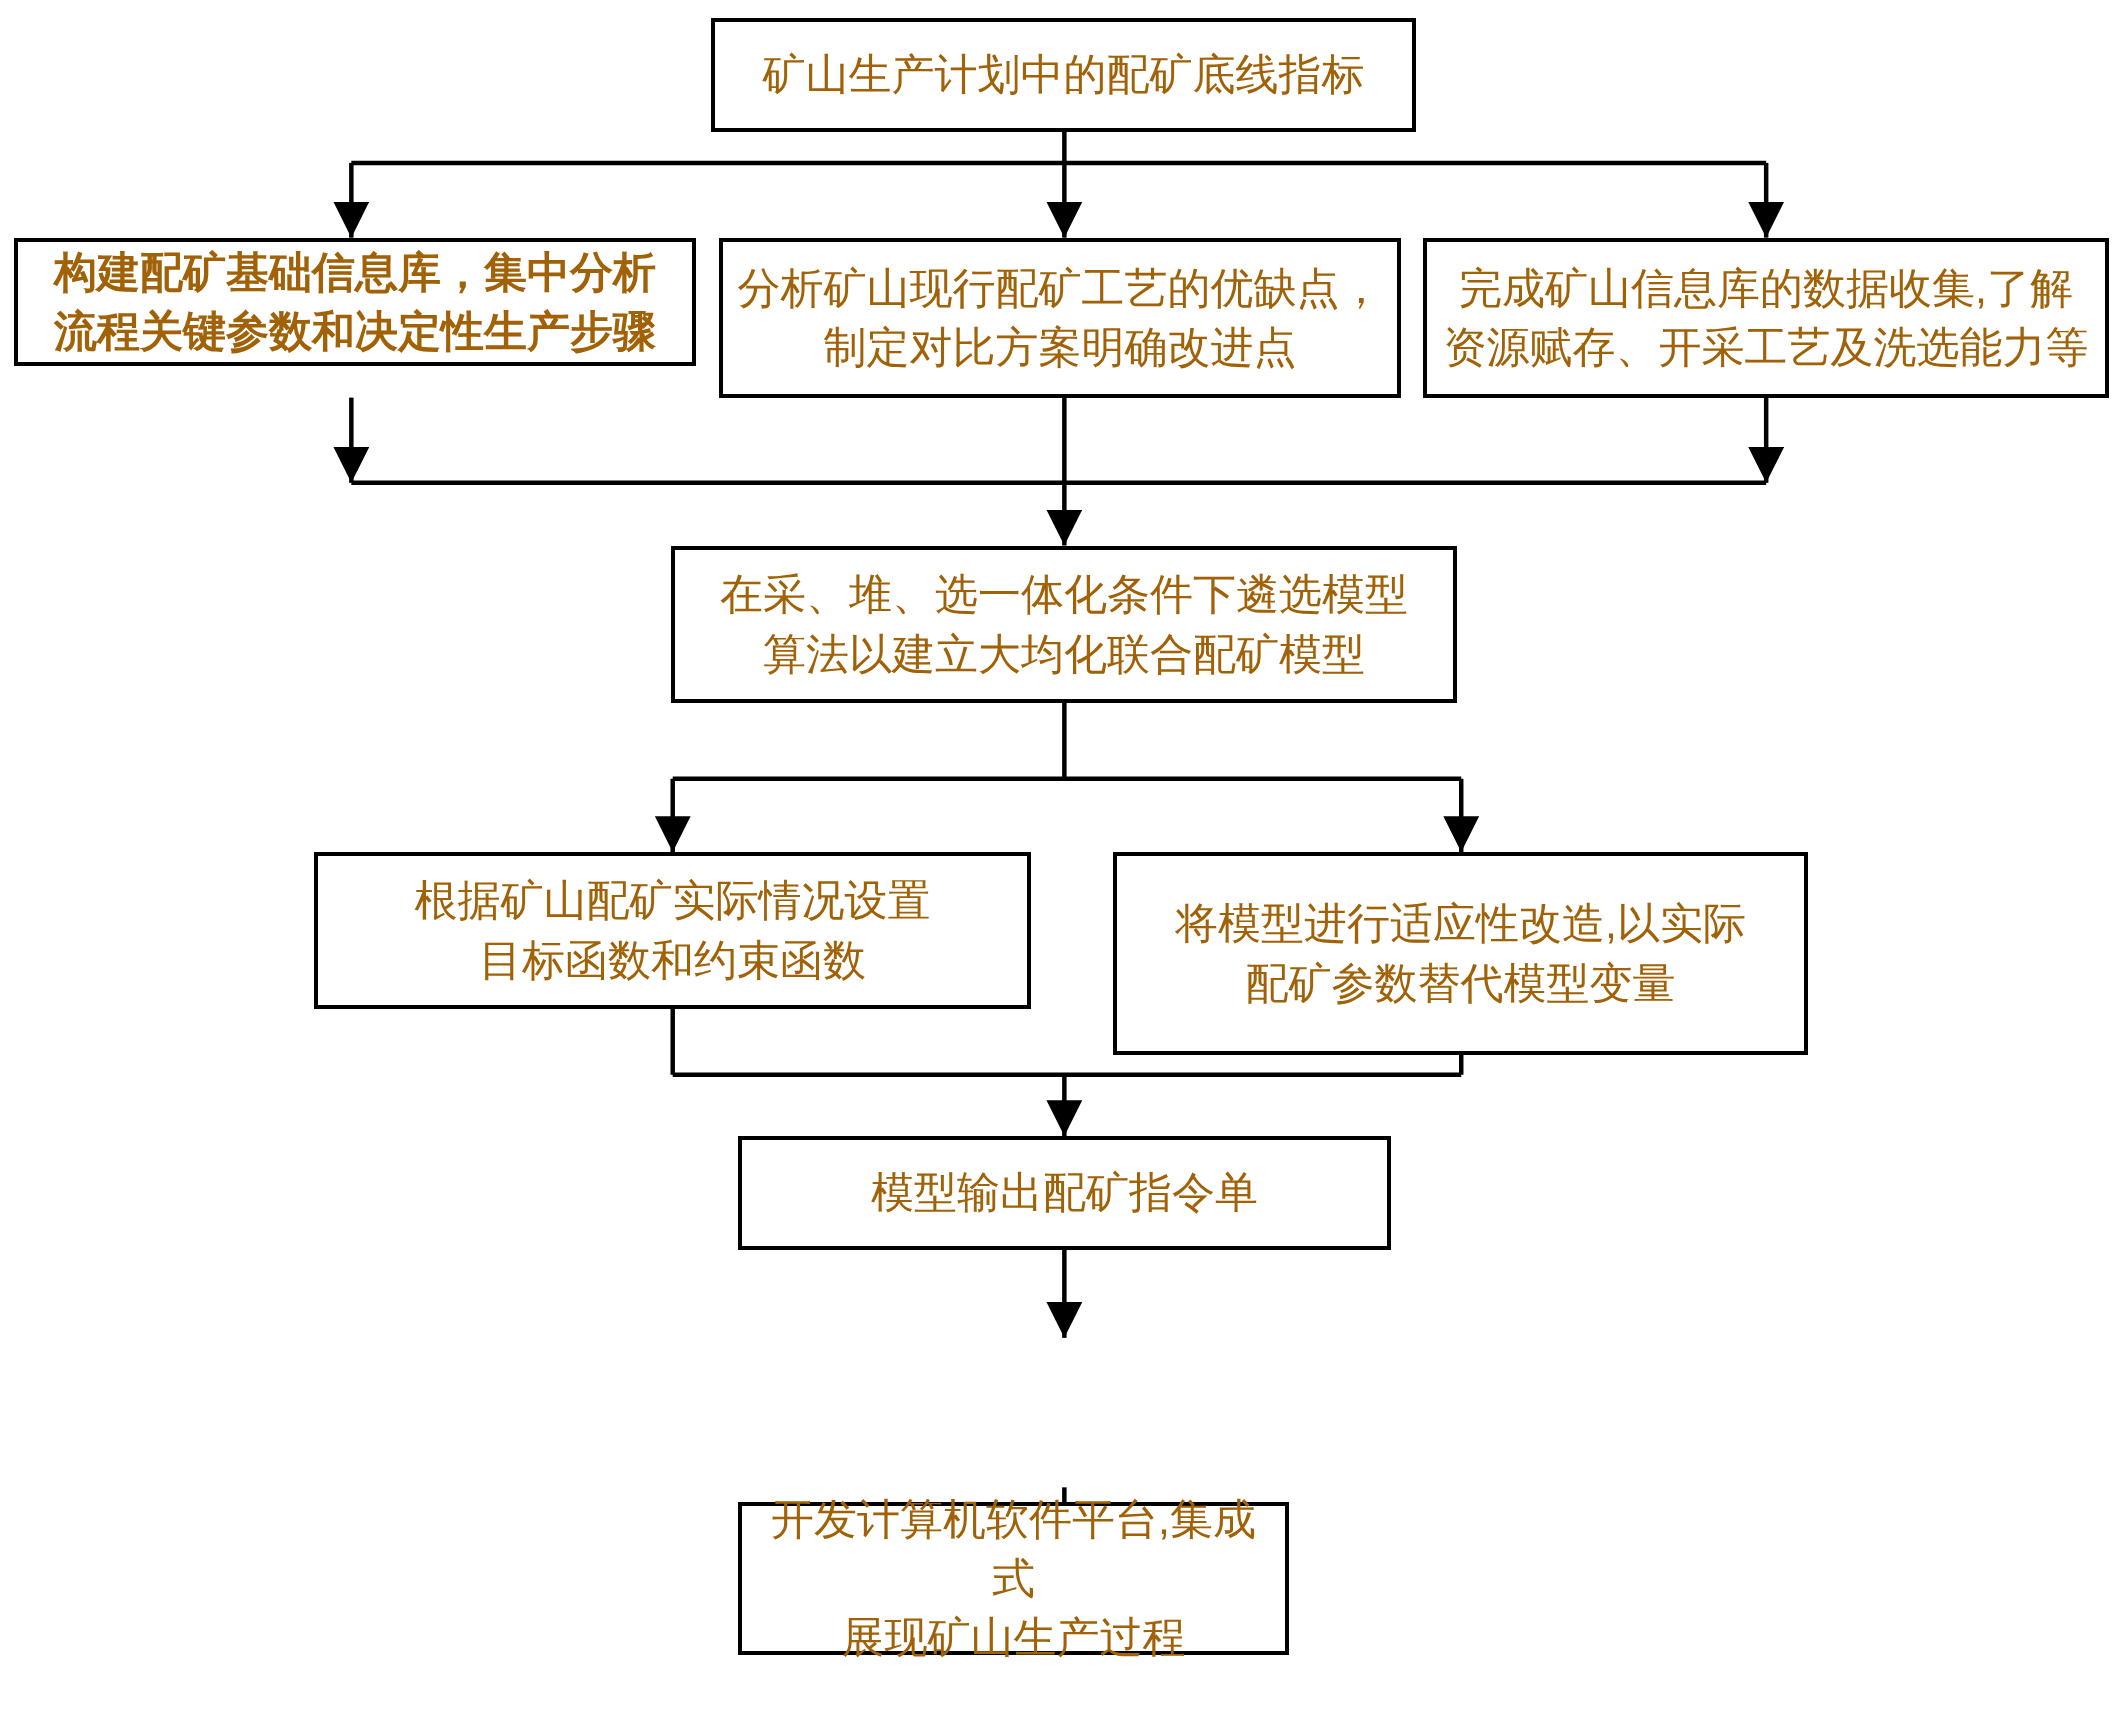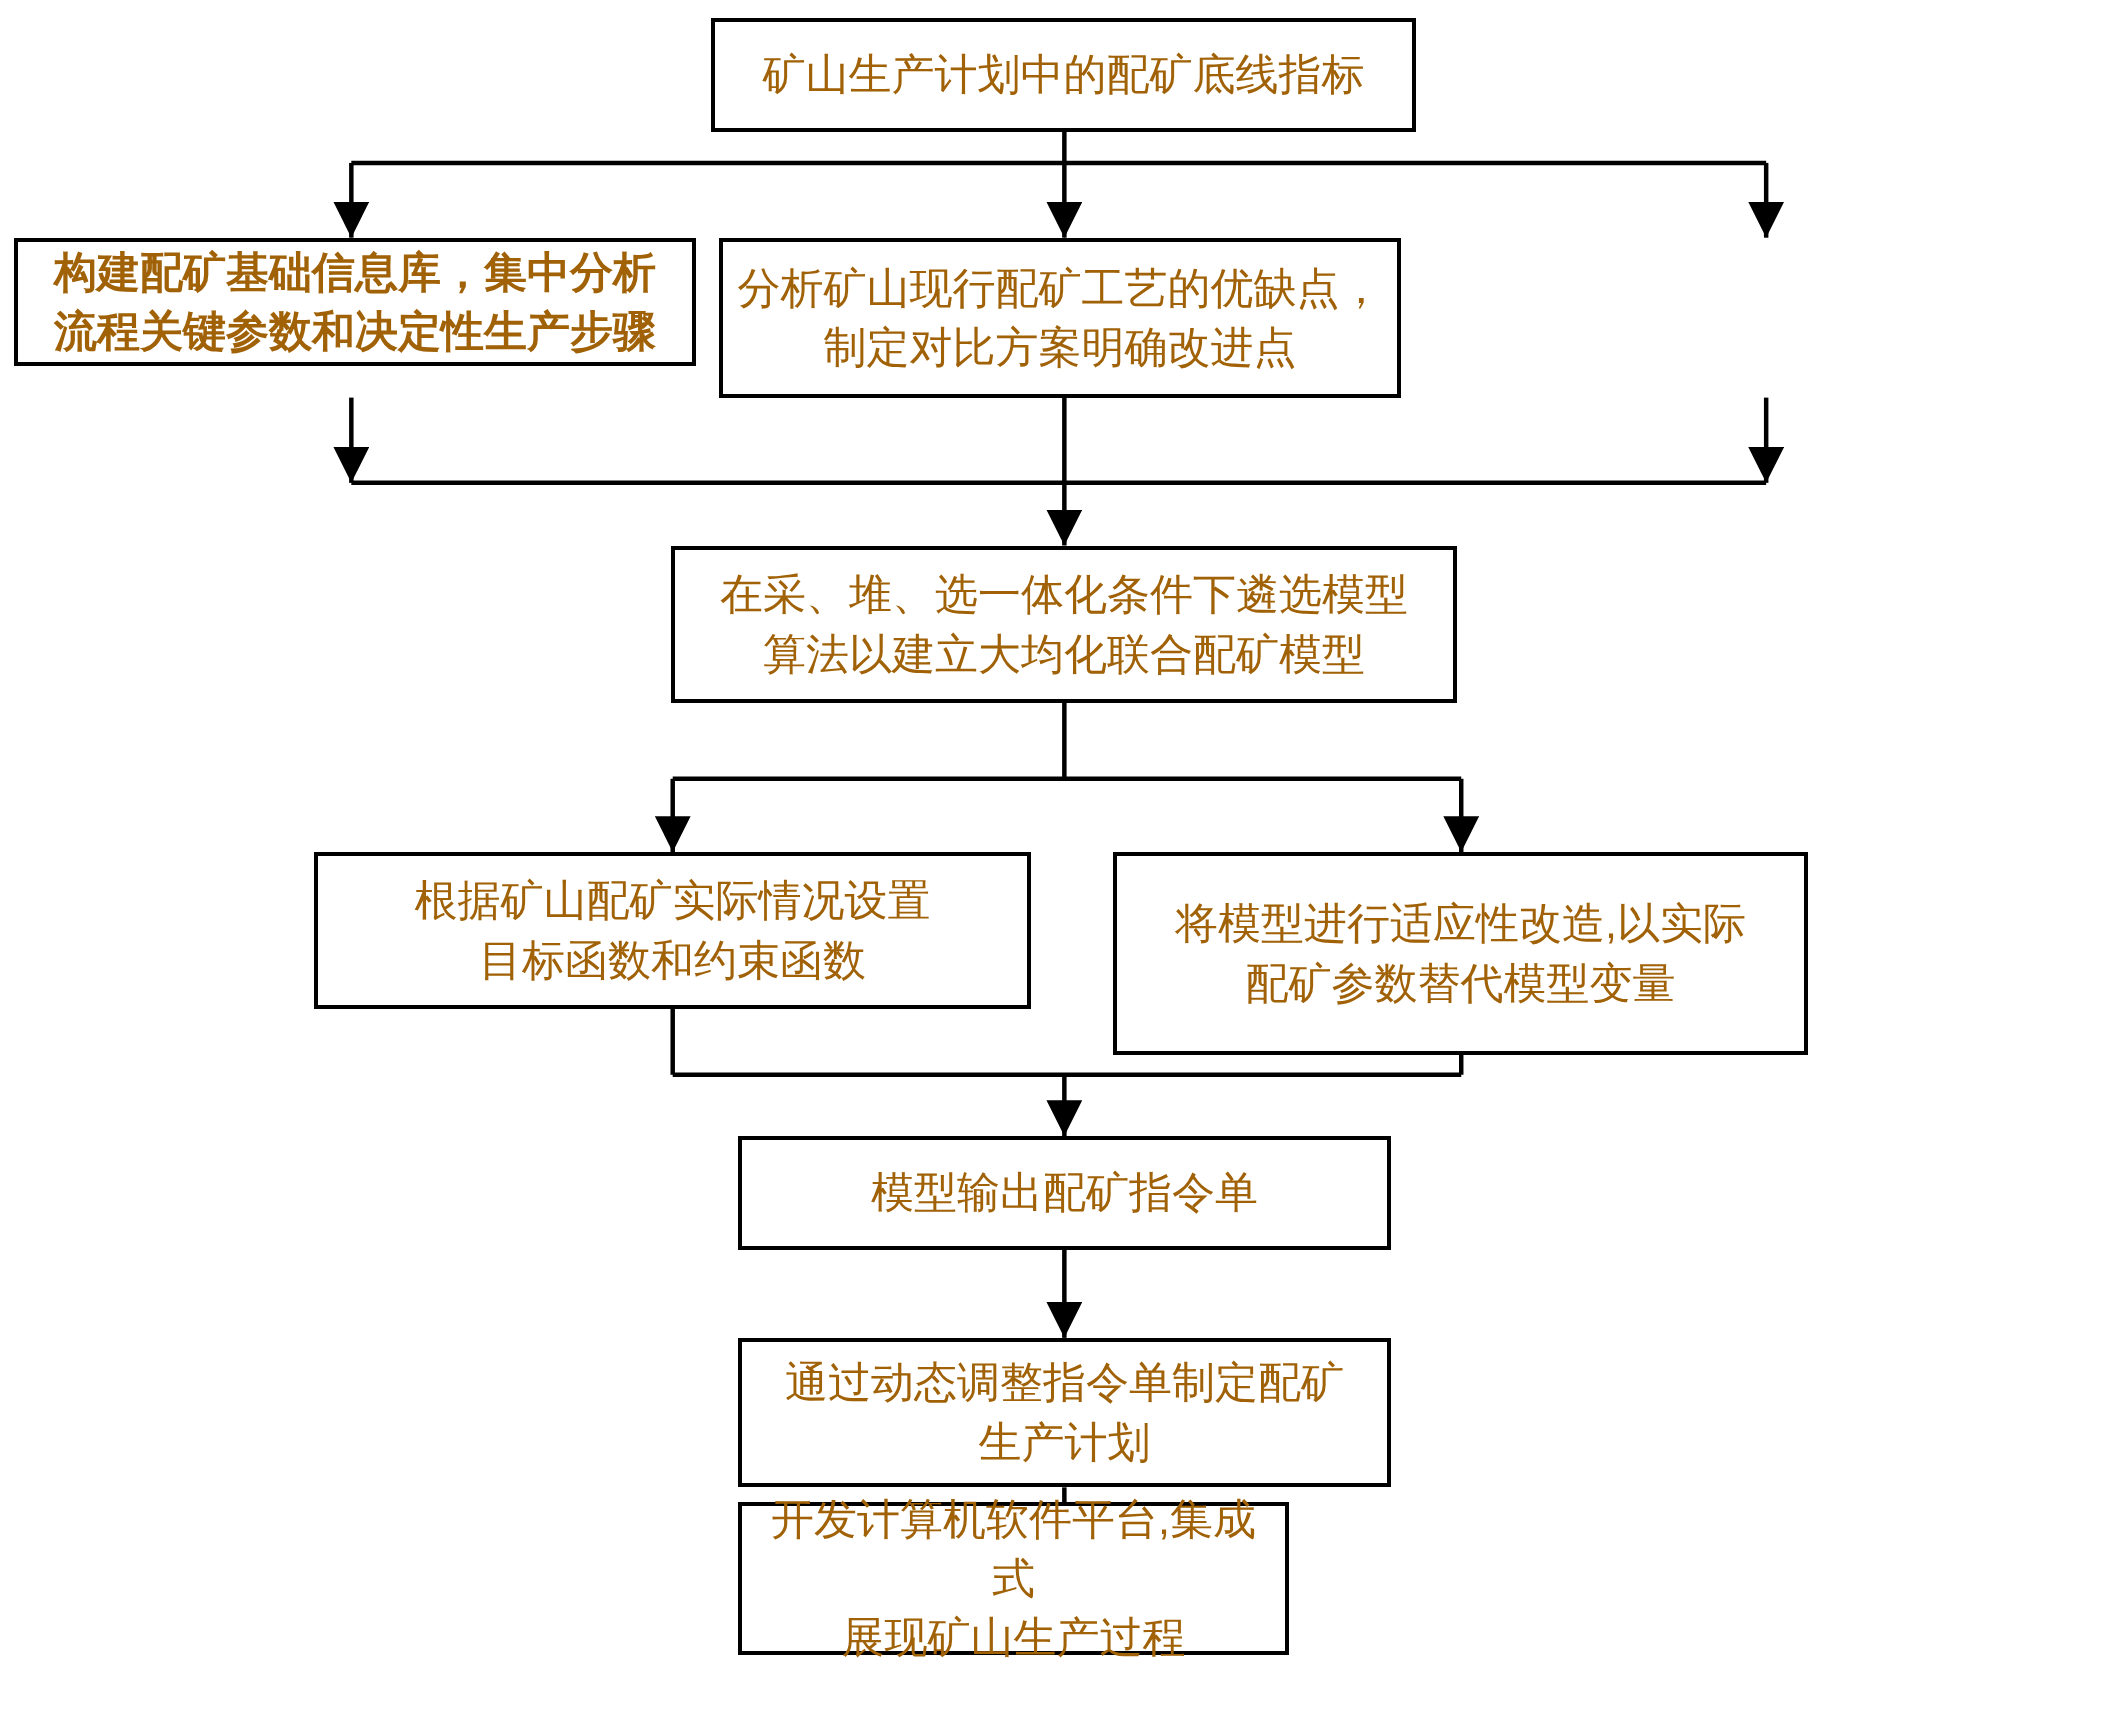--- a/index.html
+++ b/index.html
@@ -88,32 +88,32 @@
   </svg>
 
   <div class="node node-top">矿山生产计划中的配矿底线指标</div>
 
   <div class="node node-b-left">构建配矿基础信息库，集中分析
 流程关键参数和决定性生产步骤</div>
 
   <div class="node node-b-mid">分析矿山现行配矿工艺的优缺点，
 制定对比方案明确改进点</div>
 
+  <div class="node node-b-right">完成矿山信息库的数据收集,了解
+资源赋存、开采工艺及洗选能力等</div>
 
   <div class="node node-objective">根据矿山配矿实际情况设置
 目标函数和约束函数</div>
 
   <div class="node node-model">在采、堆、选一体化条件下遴选模型
 算法以建立大均化联合配矿模型</div>
 
   <div class="node node-adapt">将模型进行适应性改造,以实际
 配矿参数替代模型变量</div>
 
   <div class="node node-output">模型输出配矿指令单</div>
 
-  <div class="node node-plan">通过动态调整指令单制定配矿
-生产计划</div>
 
   <div class="node node-software">开发计算机软件平台,集成式
 展现矿山生产过程</div>
 
 </div>
 
 
 </body></html>

